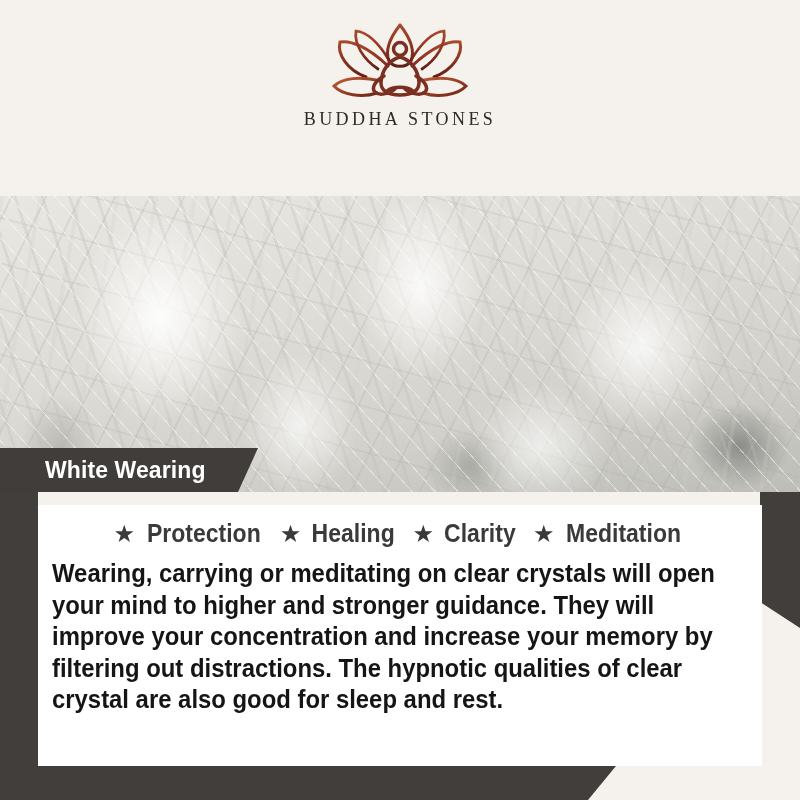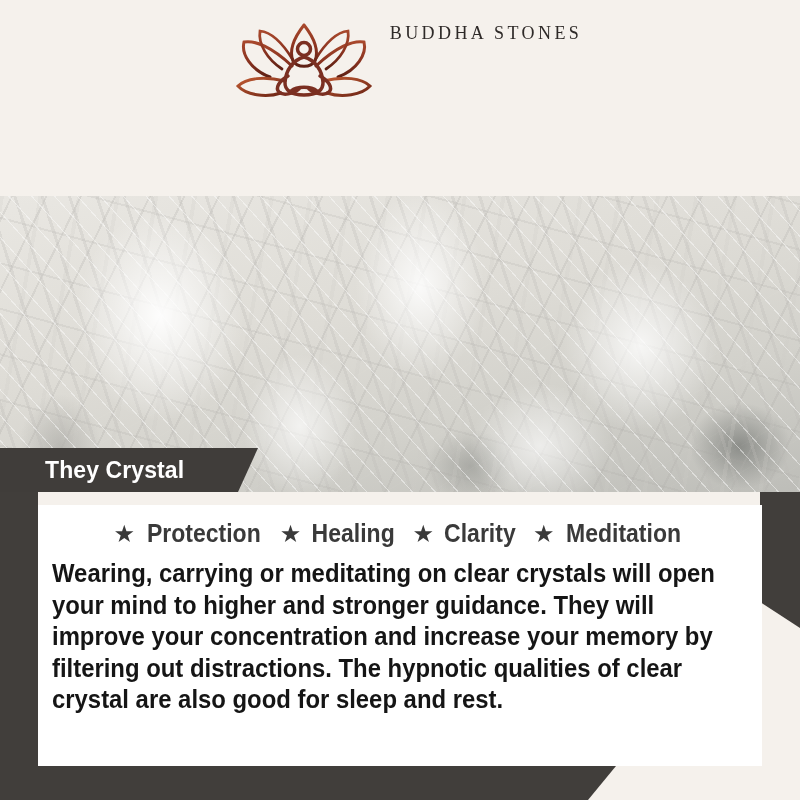--- a/index.html
+++ b/index.html
@@ -33,21 +33,21 @@
     left:0;bottom:0;width:616px;height:34px;
     clip-path:polygon(0 0, 100% 0, calc(100% - 28px) 100%, 0 100%);
   }
 
   
   #header{
     position:absolute;left:0;top:0;width:800px;height:196px;
     background:#f5f1ec;z-index:10;
     display:flex;flex-direction:column;align-items:center;
   }
-  #logo-wrap{margin-top:18px;display:flex;align-items:flex-start;}
+  #logo-wrap{margin-top:18px;display:flex;flex-direction:column;align-items:center;}
   #logo-mark{width:172px;height:86px;display:block;}
   #brand-name{
     margin-top:5px;
     font-family:"Liberation Serif", serif;
     font-size:18px;font-weight:400;letter-spacing:3.4px;
     color:#2e2a28;
   }
 
   #title-panel{
     position:absolute;left:165px;top:137px;width:470px;height:52px;
@@ -180,21 +180,21 @@
   </div>
 </div>
 
 <div id="title-panel">
   <div id="page-title">Stone Features &amp; Benefits</div>
 </div>
 
 <div id="photo-section">
   <div id="crystal-photo"></div>
   <div id="stone-label">
-    <span id="stone-label-text">They Crystal</span>
+    <span id="stone-label-text">White Wearing</span>
   </div>
 </div>
 
 <div id="content-card">
   <div id="benefits-row">
       <span class="benefit">
         <span class="benefit-star">★</span>
         <span class="benefit-label">Protection</span>
       </span>
       <span class="benefit">

